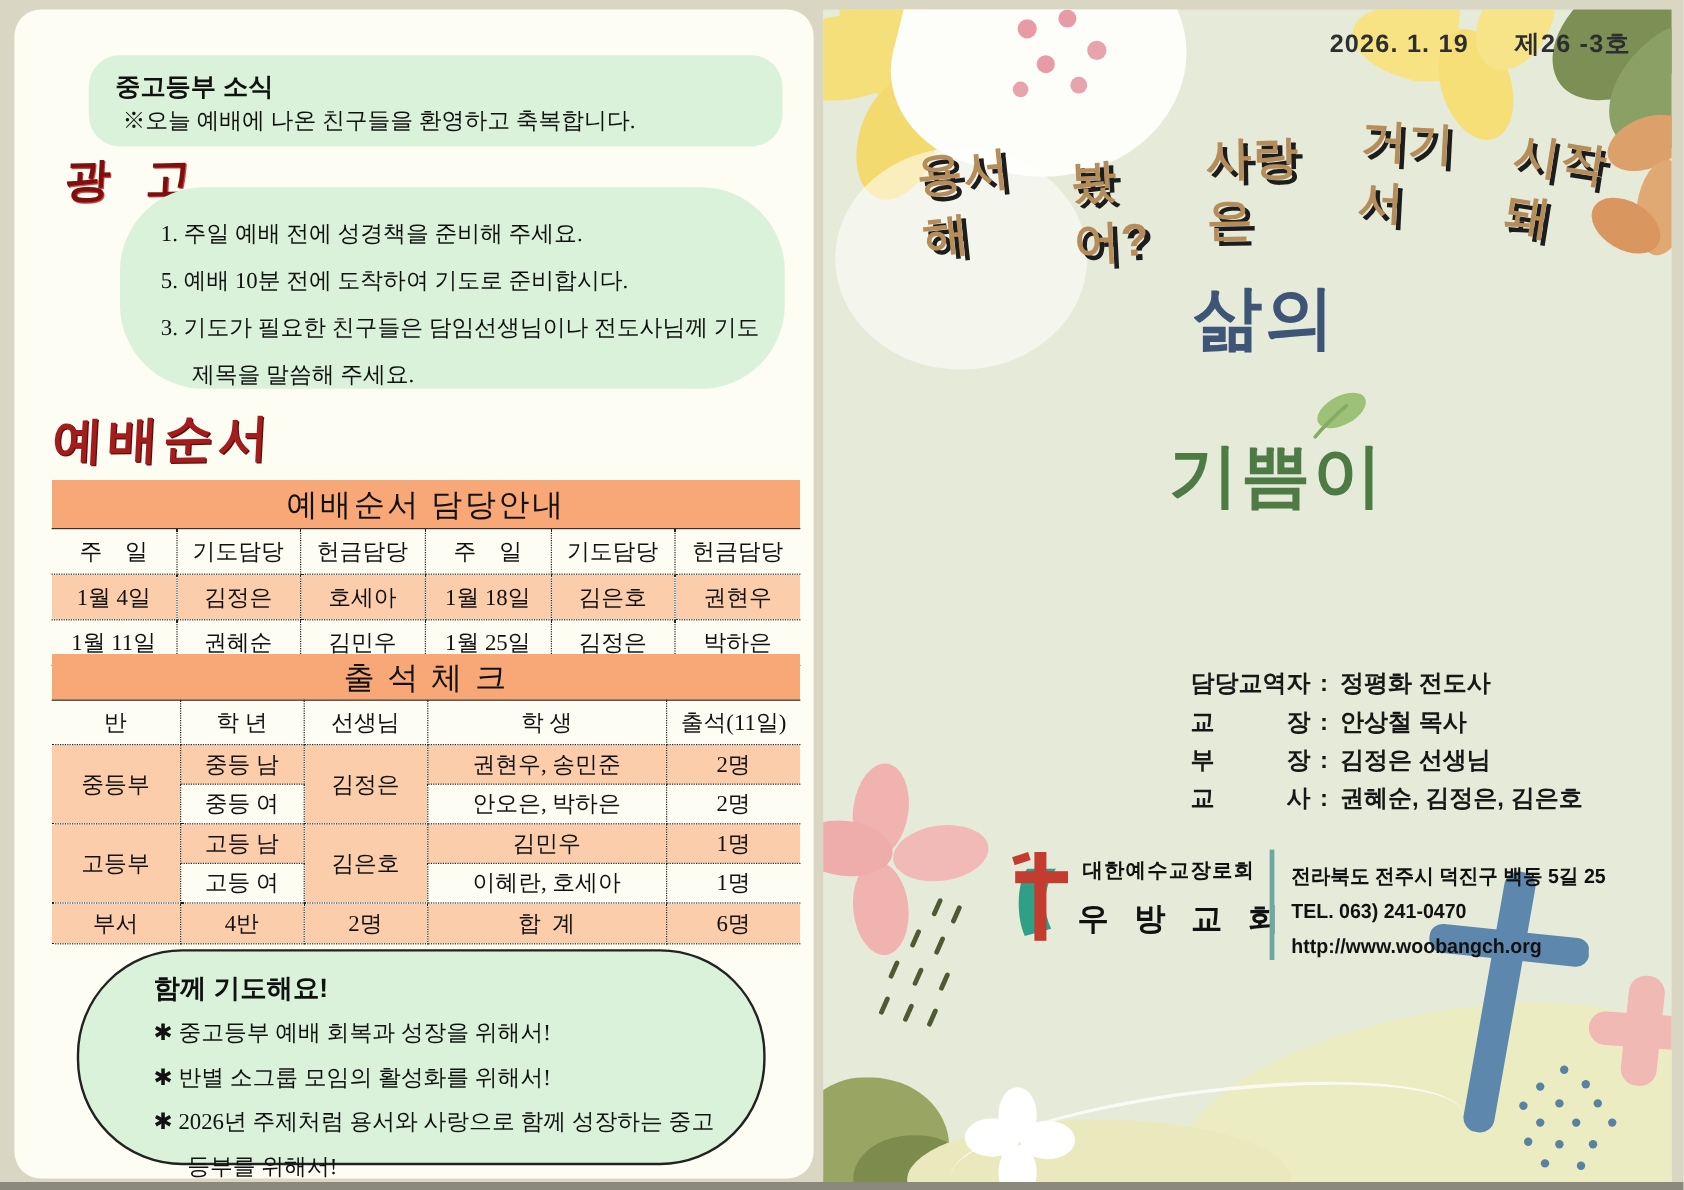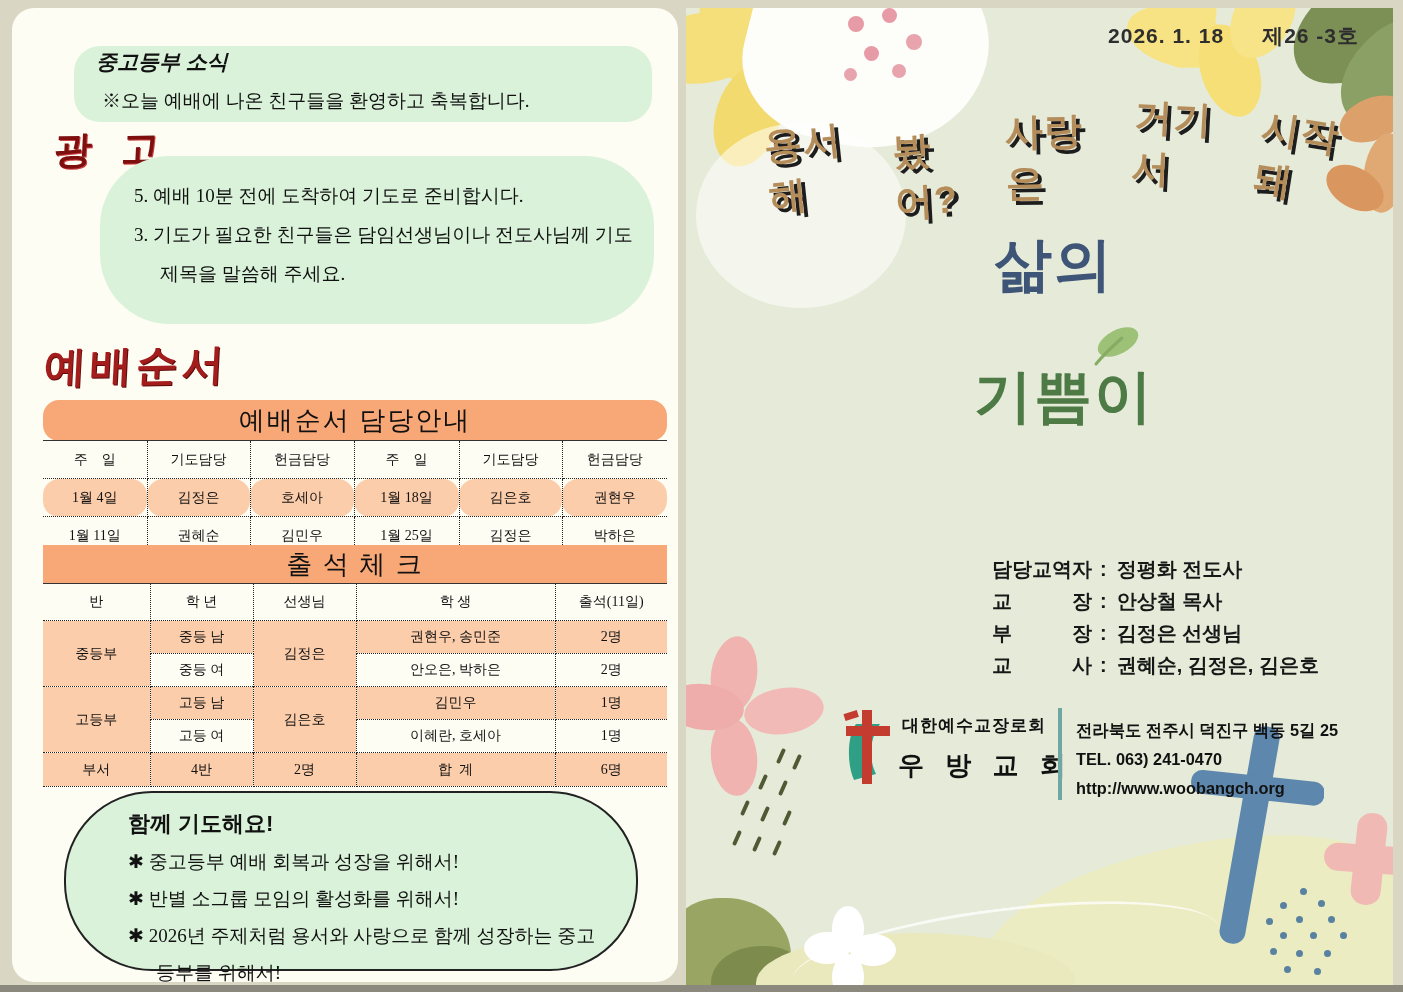--- a/index.html
+++ b/index.html
@@ -3,39 +3,39 @@
 <meta charset="utf-8">
 <style>
   html,body{margin:0;padding:0;}
   body{width:1403px;height:992px;font-family:"Liberation Sans",sans-serif;}
   .canvas{position:relative;width:1403px;height:992px;background:#d9d6c3;overflow:hidden;}
   .bottom-edge{position:absolute;left:0;bottom:0;width:100%;height:7px;background:#8b897d;}
 
   
   .left-page{position:absolute;left:12px;top:8px;width:666px;height:974px;background:#fdfdf4;border-radius:22px;}
   .news-box{position:absolute;left:62px;top:38px;width:578px;height:76px;background:#d9f2d9;border-radius:26px;}
-  .news-title{position:absolute;left:22px;top:2px;font-weight:bold;font-size:21px;color:#111;font-style:italic;}
+  .news-title{position:absolute;left:22px;top:12px;font-weight:bold;font-size:21px;color:#111;}
   .news-body{position:absolute;left:28px;top:42px;font-family:"Liberation Serif","DejaVu Serif",serif;font-size:19px;color:#111;}
   .script-heading{position:absolute;font-family:"Liberation Serif","DejaVu Serif",serif;font-weight:bold;color:#8f1414;transform:skewX(-4deg) rotate(-1deg);}
   .gwanggo{left:42px;top:116px;font-size:38px;letter-spacing:10px;color:#7e0f0f;text-shadow:1px 1px 0 #c44;}
   .yebae{left:32px;top:330px;font-size:42px;letter-spacing:4px;color:#a31d1d;text-shadow:1px 1px 0 #5e0b0b;}
   .notice-box{position:absolute;left:88px;top:148px;width:554px;height:168px;background:#d9f2d9;border-radius:70px;}
   .notice-list{position:absolute;left:34px;top:20px;width:500px;}
   .notice-item{font-family:"Liberation Serif","DejaVu Serif",serif;font-size:19px;line-height:39px;color:#111;padding-left:26px;text-indent:-26px;}
 
   table.btable{border-collapse:collapse;position:absolute;table-layout:fixed;}
-  table.btable td{font-family:"Liberation Serif","DejaVu Serif",serif;font-size:14px;color:#111;text-align:center;border:1px dotted #222;overflow:hidden;white-space:nowrap;}
+  table.btable td{font-family:"Liberation Serif","DejaVu Serif",serif;font-size:19px;color:#111;text-align:center;border:1px dotted #222;overflow:hidden;white-space:nowrap;}
   table.btable td:first-child{border-left:none;}
   table.btable td:last-child{border-right:none;}
   table.btable tr.band td{background:#f8a877;border-left:none;border-right:none;border-top:none;border-bottom:1px solid #333;font-size:26px;letter-spacing:2px;}
   .o{background:#fccdab;}
   .w{background:#fdfdf4;}
   .wtable{left:31px;top:392px;width:624px;}
   .wtable tr.band td{height:38px;}
-  .wtable tr td{height:35px;border-radius:16px;}
+  .wtable tr td{height:35px;}
   .atable{left:31px;top:537px;width:624px;}
   .atable tr.band td{height:36px;}
   .atable tr.hd td{height:34px;}
   .atable tr.r td{height:30px;}
   .atable tr.ft td{height:31px;}
 
   .prayer-box{position:absolute;left:52px;top:783px;width:570px;height:176px;background:#d9f2d9;border:2px solid #222;border-radius:88px;}
   .prayer-title{position:absolute;left:62px;top:16px;font-weight:bold;font-size:22px;color:#111;}
   .prayer-list{position:absolute;left:62px;top:50px;width:474px;}
   .prayer-item{font-family:"Liberation Serif","DejaVu Serif",serif;font-size:19px;line-height:37px;color:#111;padding-left:28px;text-indent:-28px;}
@@ -84,20 +84,21 @@
 
     <div class="news-box">
       <div class="news-title">중고등부 소식</div>
       <div class="news-body">※오늘 예배에 나온 친구들을 환영하고 축복합니다.</div>
     </div>
 
     <div class="script-heading gwanggo">광 고</div>
 
     <div class="notice-box">
       <div class="notice-list">
+        <div class="notice-item">1. 주일 예배 전에 성경책을 준비해 주세요.</div>
         <div class="notice-item">5. 예배 10분 전에 도착하여 기도로 준비합시다.</div>
         <div class="notice-item">3. 기도가 필요한 친구들은 담임선생님이나 전도사님께 기도제목을 말씀해 주세요.</div>
       </div>
     </div>
 
     <div class="script-heading yebae">예배순서</div>
 
     <table class="btable wtable">
       <colgroup>
           <col style="width:104px">
@@ -282,21 +283,21 @@
         <span class="dot" style="left:44px;top:44px;width:7px;height:7px;background:#58829f;"></span>
         <span class="dot" style="left:74px;top:44px;width:7px;height:7px;background:#58829f;"></span>
       <span class="dot" style="left:4px;top:60px;width:7px;height:7px;background:#58829f;"></span>
         <span class="dot" style="left:30px;top:62px;width:7px;height:7px;background:#58829f;"></span>
         <span class="dot" style="left:58px;top:62px;width:7px;height:7px;background:#58829f;"></span>
       <span class="dot" style="left:18px;top:78px;width:7px;height:7px;background:#58829f;"></span>
         <span class="dot" style="left:48px;top:80px;width:7px;height:7px;background:#58829f;"></span>
     </div>
 
     <div class="issue-line">
-      <span>2026. 1. 18</span><span class="gap"></span><span>제26 -3호</span>
+      <span>2026. 1. 19</span><span class="gap"></span><span>제26 -3호</span>
     </div>
 
     <div class="main-title">
       <span class="seg seg0">용서해</span>
       <span class="seg seg1">봤어?</span>
       <span class="seg seg2">사랑은</span>
       <span class="seg seg3">거기서</span>
       <span class="seg seg4">시작돼</span>
     </div>
 

